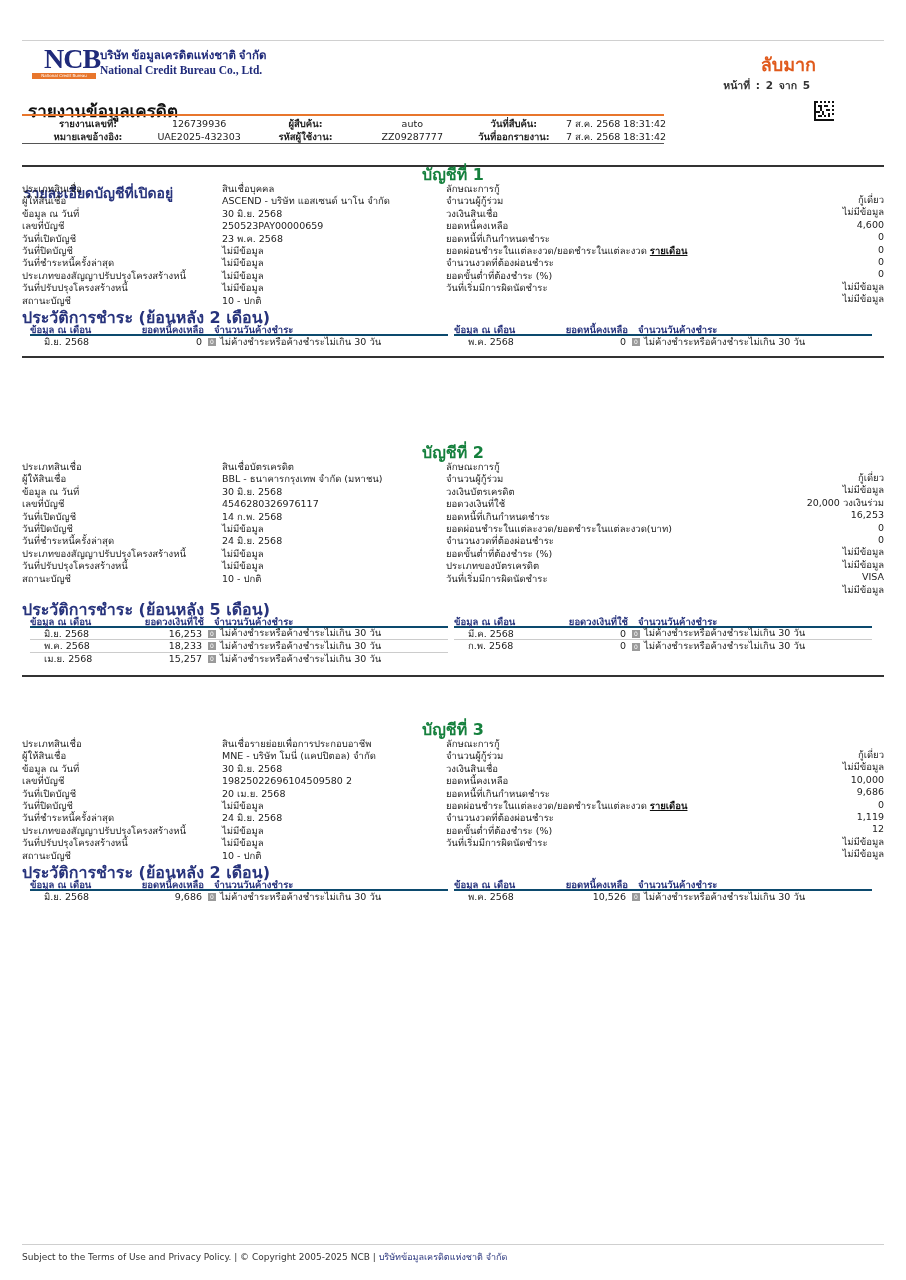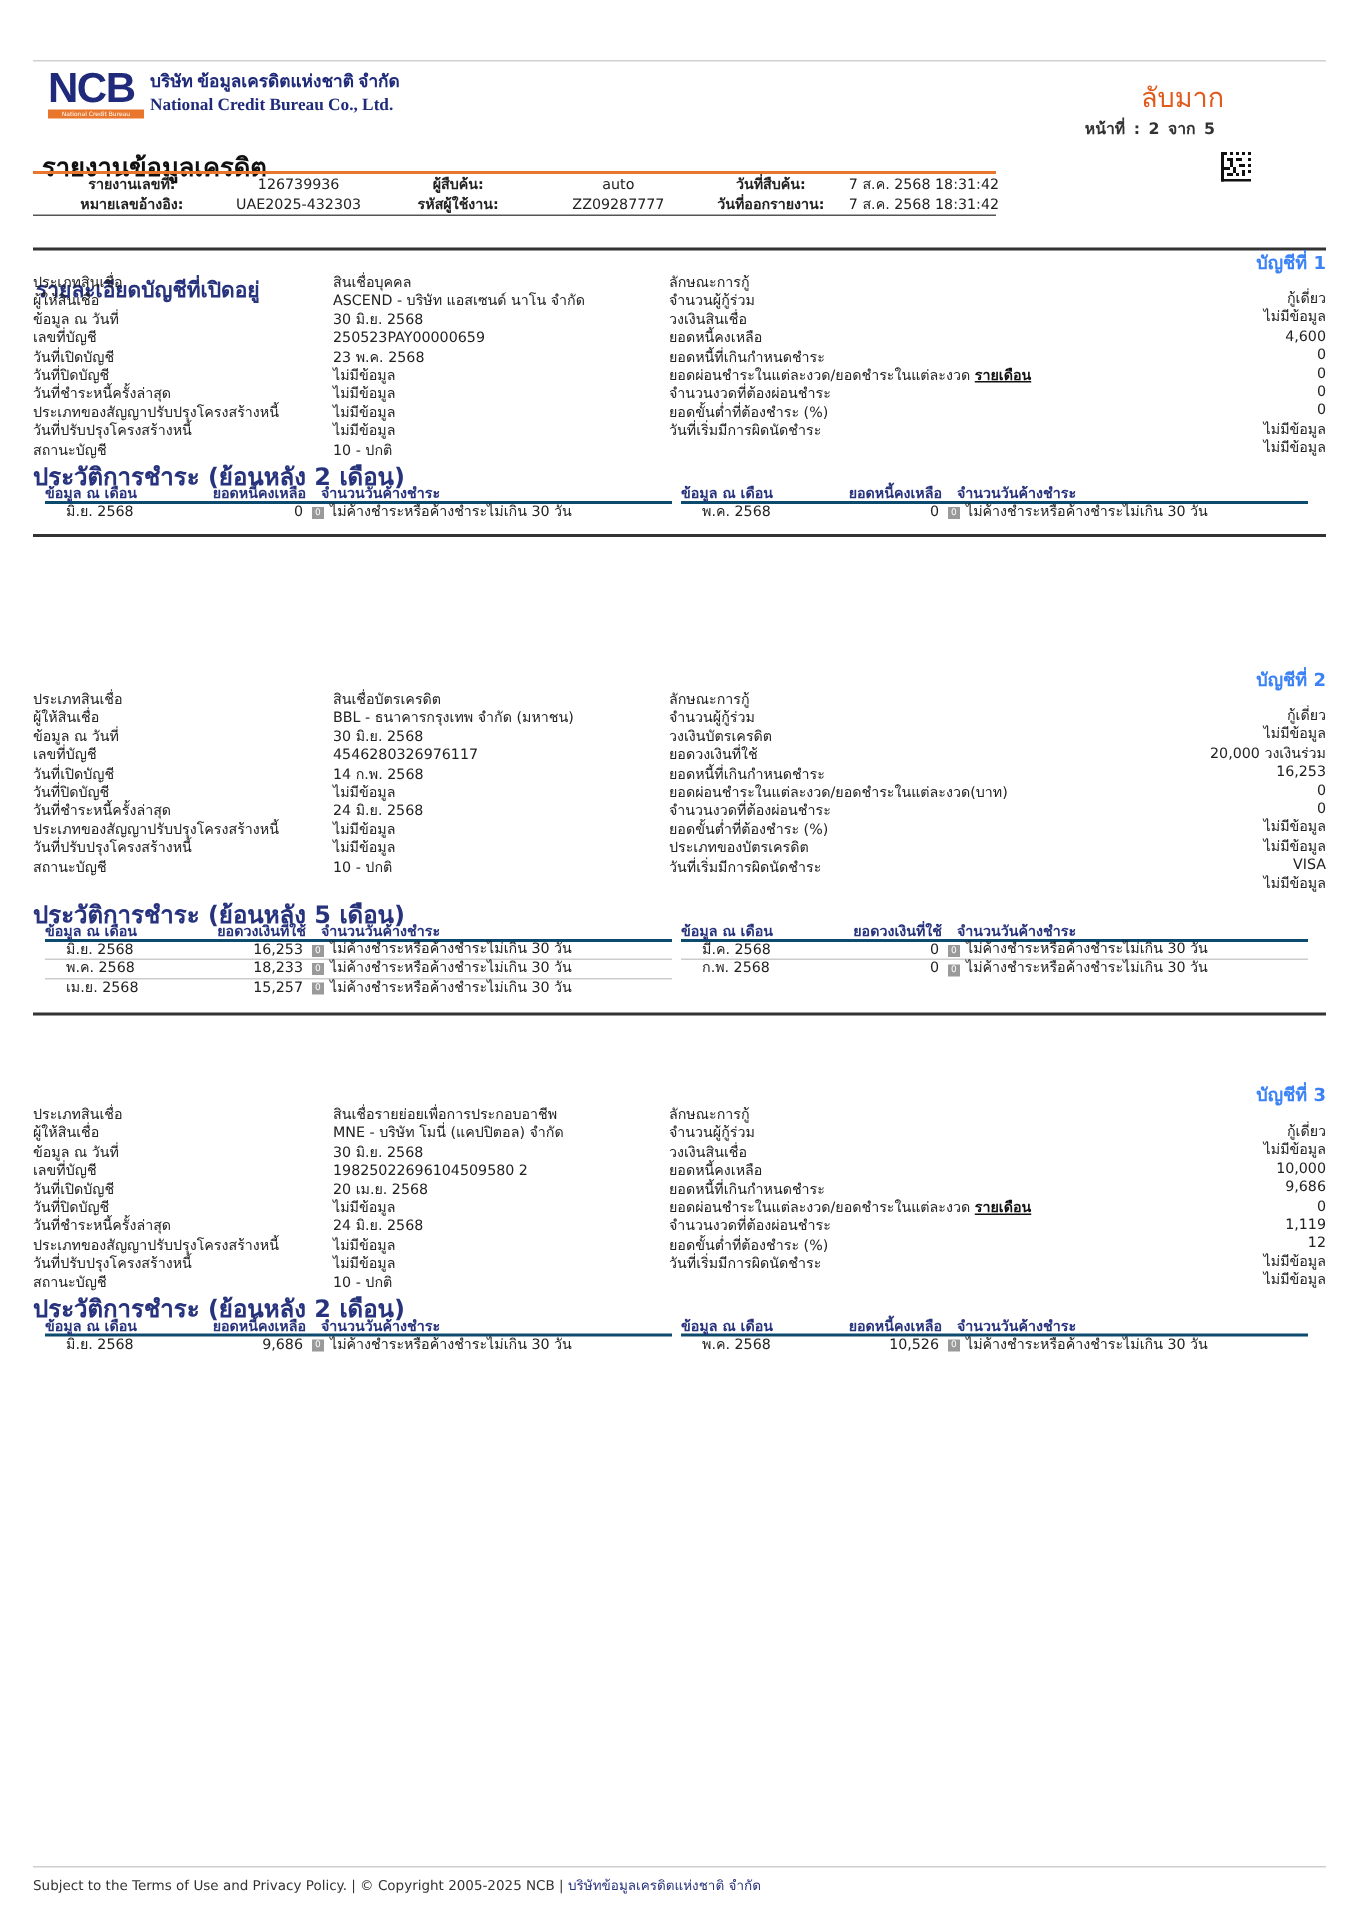--- a/index.html
+++ b/index.html
@@ -2,44 +2,44 @@
 <html><head>
 <meta charset="utf-8">
 <style>
   * { box-sizing: border-box; margin: 0; padding: 0; }
   html, body { width: 906px; height: 1280px; background: #ffffff; }
   body { font-family: "DejaVu Sans", sans-serif; color: #222; font-size: 9.5px; position: relative; overflow: hidden; }
   .page { position: absolute; left: 0; top: 0; width: 906px; height: 1280px; }
   .top-rule { position: absolute; left: 22px; right: 22px; top: 40px; height: 1px; background: #d0d0d0; }
 
   .logo { position: absolute; left: 32px; top: 46px; width: 66px; height: 34px; }
-  .logo-ncb { font-family: Liberation Sans, sans-serif; font-weight: bold; font-size: 28px; color: #1f2a7a; letter-spacing: -1px; line-height: 26px; }
+  .logo-ncb { font-family: Liberation Serif, serif; font-weight: bold; font-size: 28px; color: #1f2a7a; letter-spacing: -1px; line-height: 26px; margin-left: 12px; }
   .logo-strip { margin-top: 1px; width: 64px; height: 6px; background: #e8762c; color: #fff; font-size: 4px; line-height: 6px; text-align: center; overflow: hidden; white-space: nowrap; }
   .company { position: absolute; left: 100px; top: 48px; font-family: "Liberation Serif", serif; font-weight: bold; color: #1f2a7a; }
   .company .th { font-size: 11.5px; line-height: 15px; }
   .company .en { font-size: 11.5px; line-height: 15px; }
 
-  .secret { position: absolute; right: 90px; top: 50px; color: #e05a1c; font-weight: normal; font-size: 18px; margin-left: 38px; }
+  .secret { position: absolute; right: 90px; top: 50px; color: #e05a1c; font-weight: bold; font-size: 18px; margin-left: 38px; }
   .pageinfo { position: absolute; right: 96px; top: 77px; font-size: 10.5px; font-weight: bold; color: #333; word-spacing: 2px; }
   .qr { position: absolute; left: 814px; top: 101px; width: 20px; height: 20px; }
 
   .report-title { position: absolute; left: 28px; top: 97px; font-size: 17px; font-weight: bold; color: #111; }
   .orange-rule { position: absolute; left: 22px; width: 642px; top: 114px; height: 2px; background: #e8762c; }
   .meta { position: absolute; left: 30px; top: 117px; width: 640px; font-size: 9.5px; }
   .meta-row { display: flex; height: 13px; line-height: 13px; text-align: center; }
   .meta .lbl { font-weight: bold; color: #222; }
   .meta .c1 { width: 134px; } .meta .c2 { width: 123px; } .meta .c3 { width: 123px; }
   .meta .c4 { width: 124px; } .meta .c5 { width: 111px; } .meta .c6 { width: 125px; }
   .meta-rule { position: absolute; left: 22px; width: 642px; top: 143px; height: 1px; background: #555; }
 
   .section-title { position: absolute; left: 24px; top: 146px; font-size: 14px; font-weight: bold; color: #27337c; margin-top: 36px; }
   .section-rule { position: absolute; left: 22px; right: 22px; top: 165px; height: 2px; background: #333; }
 
   .acct { position: absolute; left: 22px; width: 862px; }
-  .acct-title { text-align: right; font-weight: bold; font-size: 12px; color: #3b82f6; height: 16px; line-height: 16px; }
+  .acct-title { text-align: center; font-weight: bold; font-size: 16px; color: #15803d; height: 16px; line-height: 16px; }
   .acct-grid { position: relative; }
   .row { position: relative; height: 12.4px; line-height: 12.4px; white-space: nowrap; }
   .l-label { position: absolute; left: 0; }
   .l-value { position: absolute; left: 200px; }
   .r-label { position: absolute; left: 424px; }
   .r-value { position: absolute; right: 0; text-align: center; margin-top: 11px; }
   .link { text-decoration: underline; font-weight: bold; color: #111; cursor: pointer; }
 
   .hist-title { color: #27337c; font-weight: bold; font-size: 16px; height: 13px; line-height: 13px; margin-top: 4px; }
   .hist-wrap { position: relative; height: 14px; }

